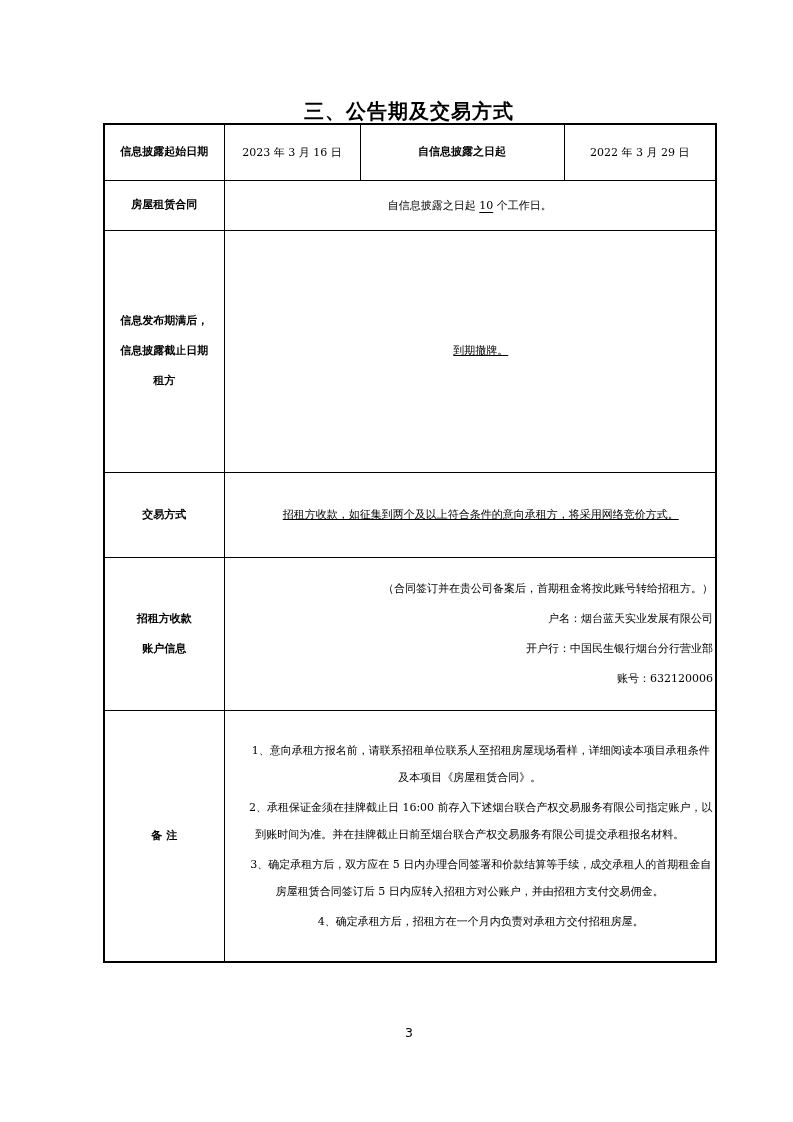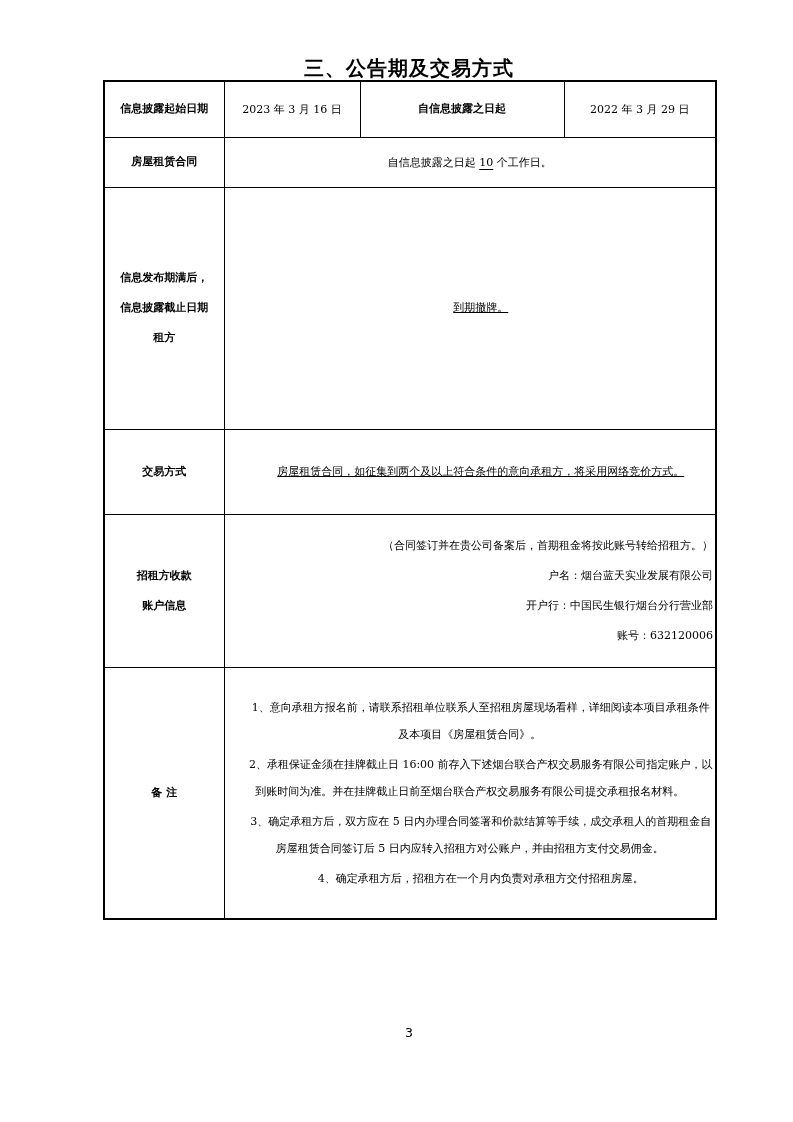--- a/index.html
+++ b/index.html
@@ -17,21 +17,21 @@
     overflow: hidden;
   }
   .content {
     position: absolute;
     left: 103px;
     top: 0;
     width: 612px;
   }
   .doc-title {
     margin: 0;
-    padding-top: 54px;
+    padding-top: 97px;
     height: 29px;
     text-align: center;
     font-size: 20px;
     line-height: 29px;
     font-weight: bold;
     letter-spacing: 1px;
   }
   table.main-table {
     margin-top: 26px;
     width: 612px;
@@ -126,21 +126,21 @@
         <td class="lbl">
           <div>信息发布期满后，</div>
           <div>信息披露截止日期</div>
           <div>租方</div>
         </td>
         <td class="para-cell" colspan="3">到期撤牌。</td>
       </tr>
 
       <tr style="height:85px;">
         <td class="lbl">交易方式</td>
-        <td class="para-cell" colspan="3">房屋租赁合同，如征集到两个及以上符合条件的意向承租方，将采用网络竞价方式。</td>
+        <td class="para-cell" colspan="3">招租方收款，如征集到两个及以上符合条件的意向承租方，将采用网络竞价方式。</td>
       </tr>
 
       <tr style="height:153px;">
         <td class="lbl">
           <div>招租方收款</div>
           <div>账户信息</div>
         </td>
         <td class="lines-cell" colspan="3">
           <div>（合同签订并在贵公司备案后，首期租金将按此账号转给招租方。）</div>
           <div>户名：烟台蓝天实业发展有限公司</div>

